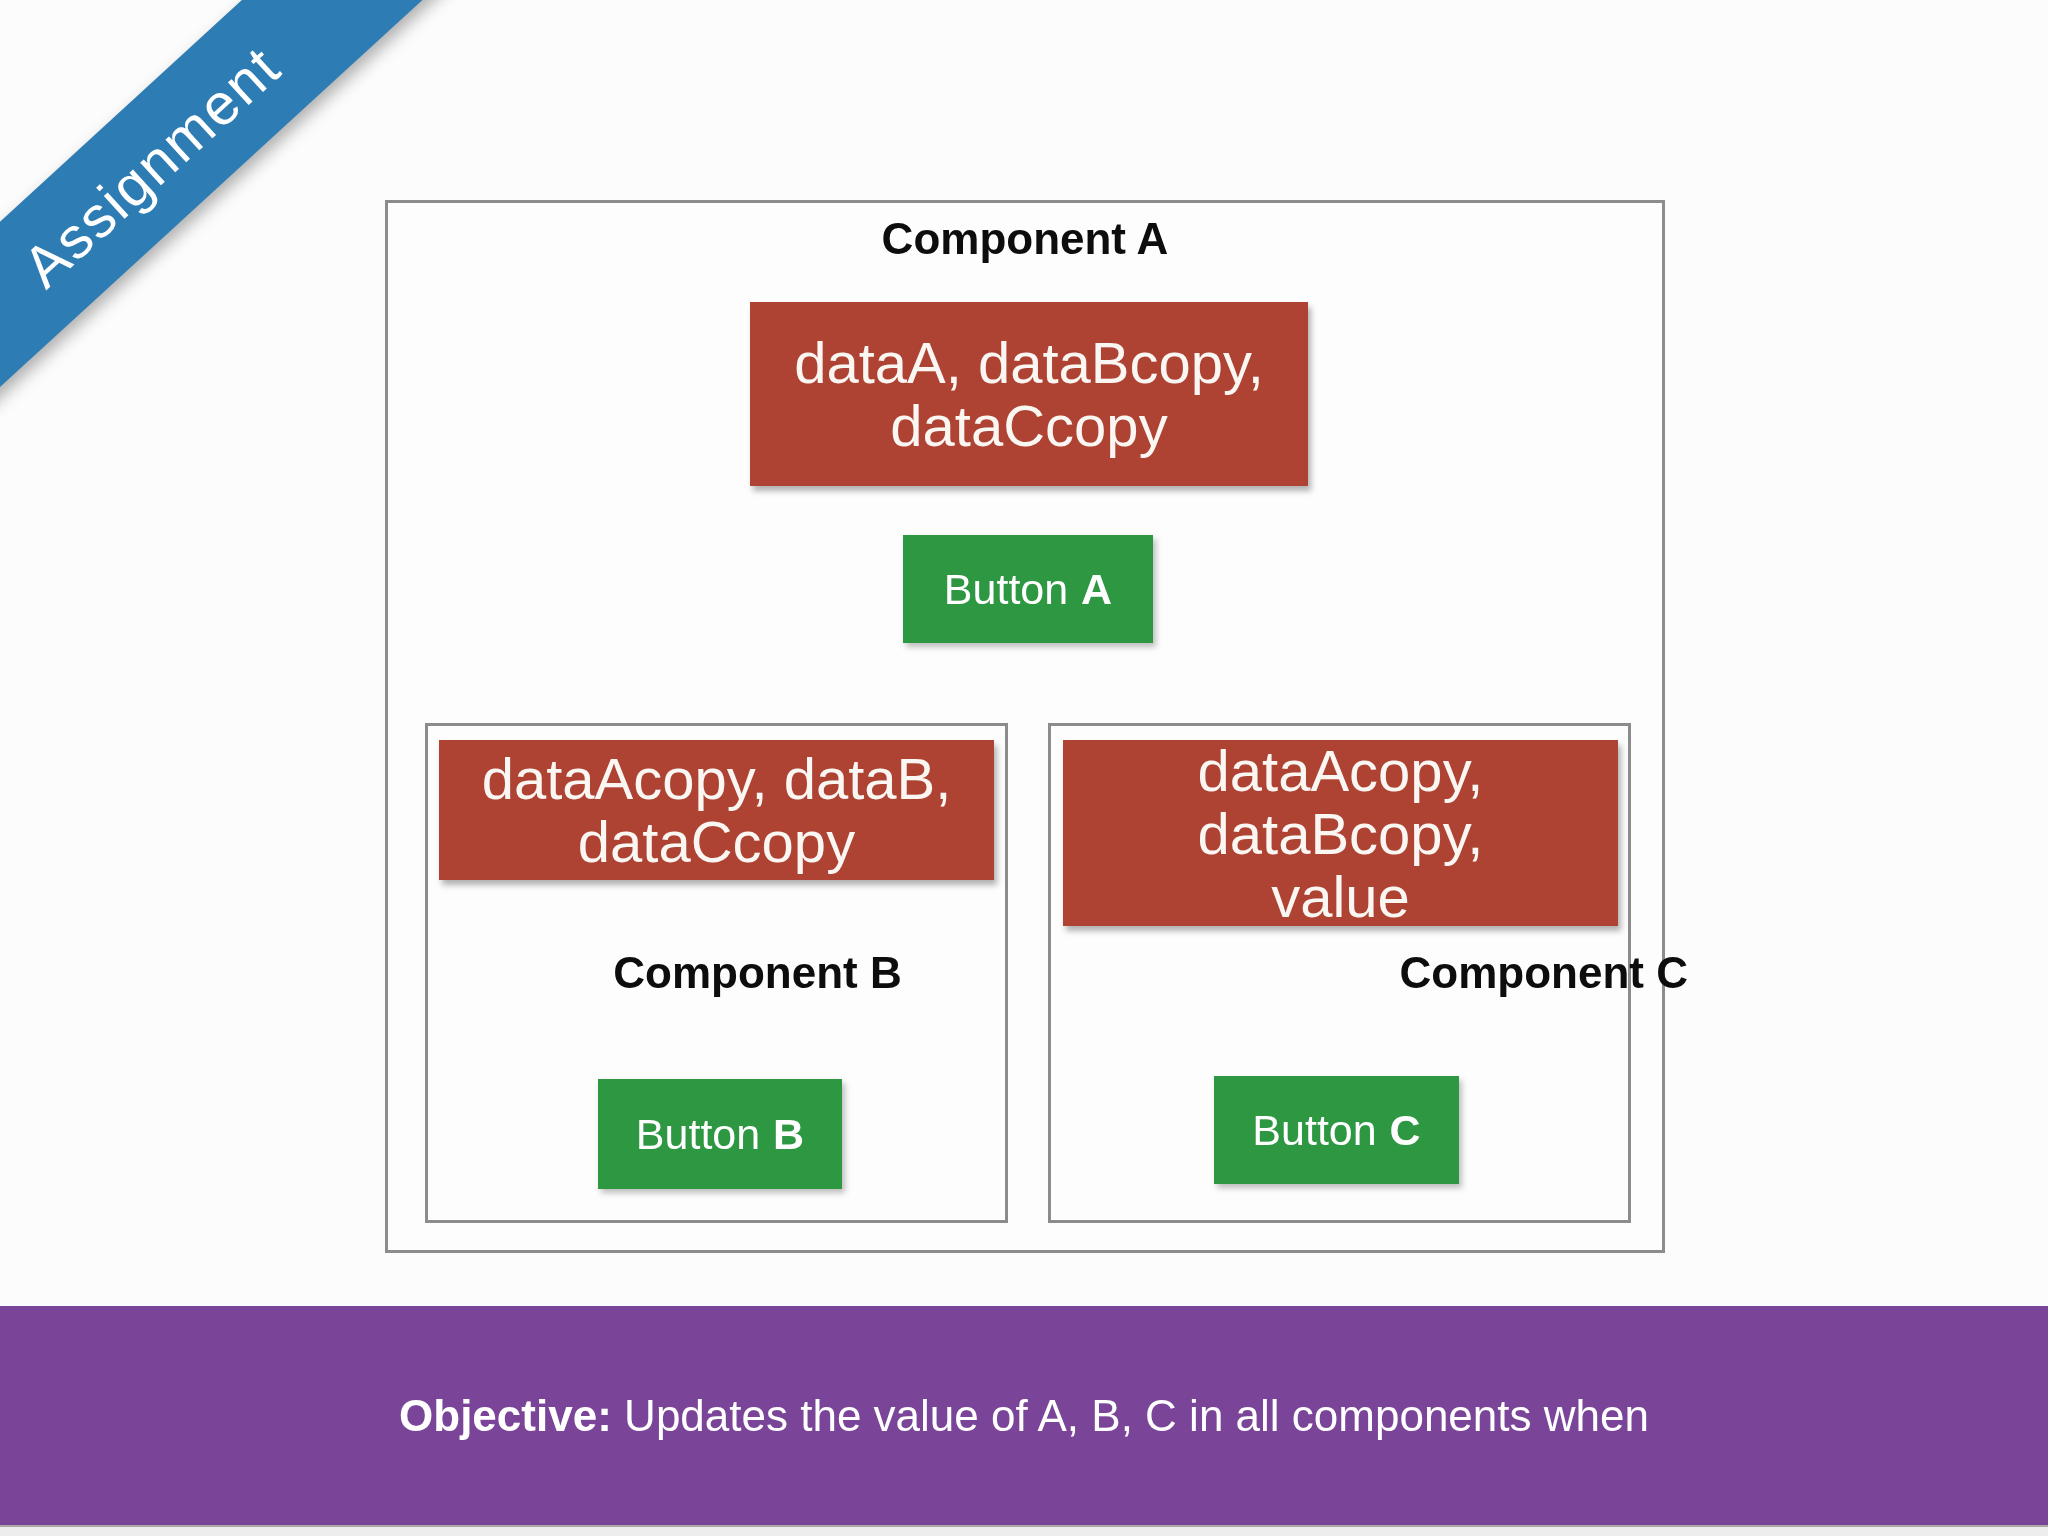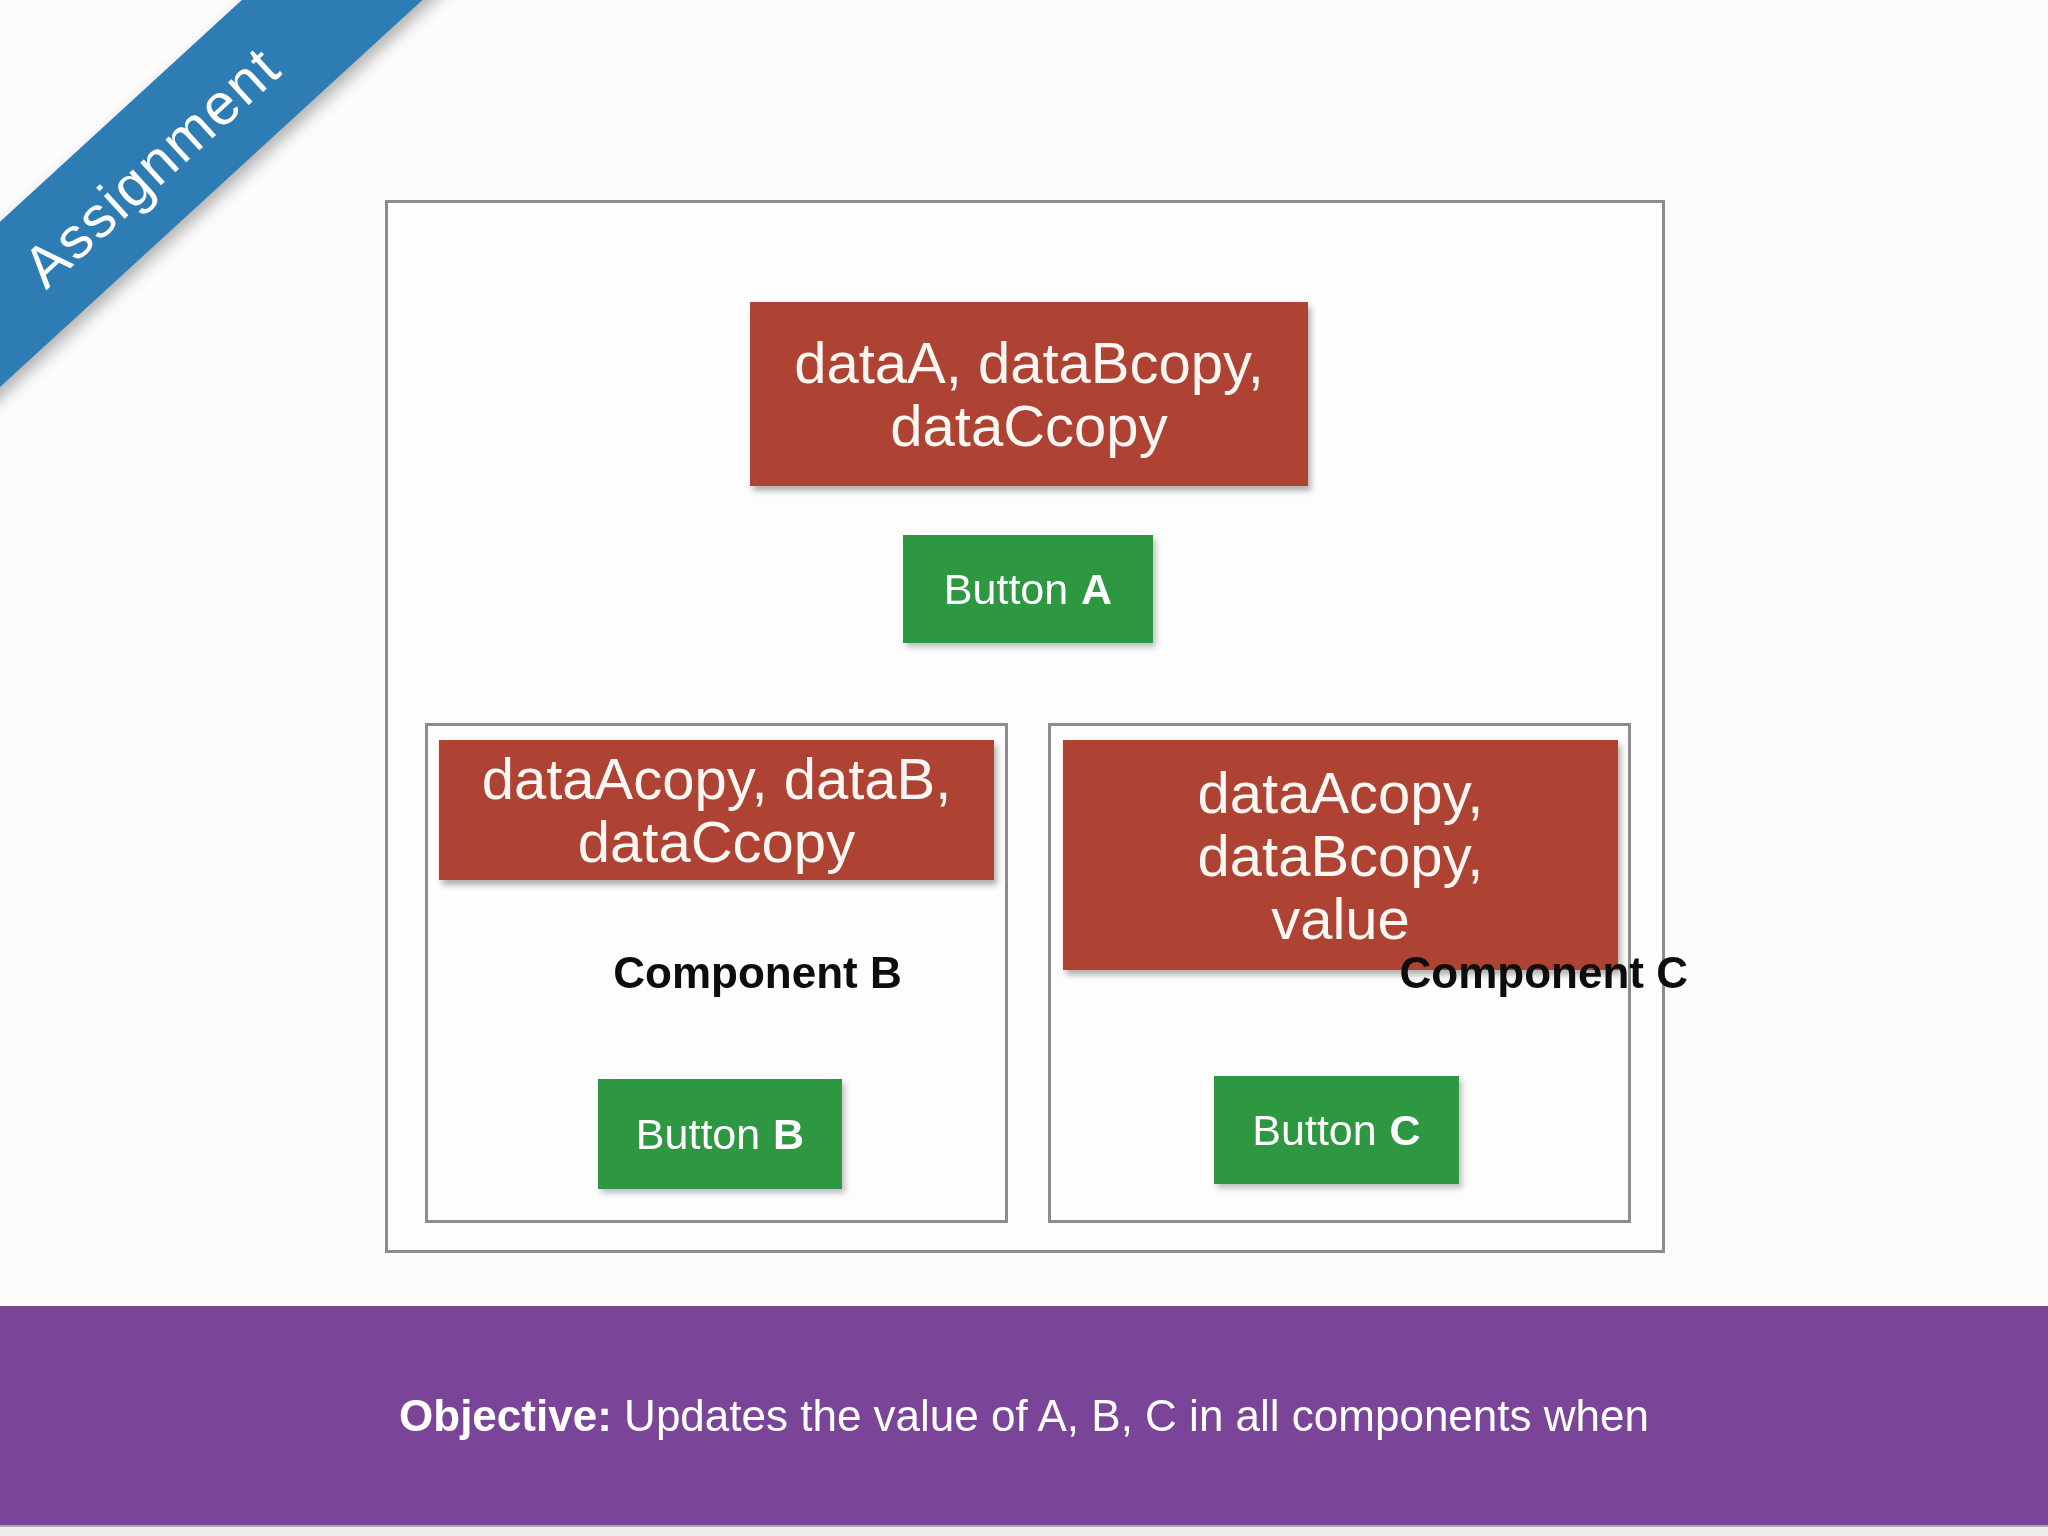--- a/index.html
+++ b/index.html
@@ -65,21 +65,21 @@
     flex-direction: column;
     align-items: center;
     justify-content: center;
     text-align: center;
     font-size: 58px;
     line-height: 63px;
     box-shadow: 3px 5px 6px rgba(0,0,0,0.30);
   }
   .data-a { left: 750px;  top: 302px; width: 558px; height: 184px; }
   .data-b { left: 439px;  top: 740px; width: 555px; height: 140px; }
-  .data-c { left: 1063px; top: 740px; width: 555px; height: 230px; }
+  .data-c { left: 1063px; top: 740px; width: 555px; height: 186px; }
 
   
   .gbtn {
     position: absolute;
     background: #2d9741;
     color: #ffffff;
     border: none;
     display: flex;
     align-items: center;
     justify-content: center;
@@ -119,20 +119,21 @@
     background: #ededed;
     border-top: 2px solid #a8a8a8;
   }
 </style>
 </head>
 <body>
 
 <div class="stage">
 
   <div class="comp-box box-a"></div>
+  <div class="comp-title title-a">Component A</div>
 
   <div class="data-box data-a">
     <span>dataA, dataBcopy,</span>
     <span>dataCcopy</span>
   </div>
 
   <button class="gbtn btn-a">
     <span>Button</span>
     <span class="bold">A</span>
   </button>

